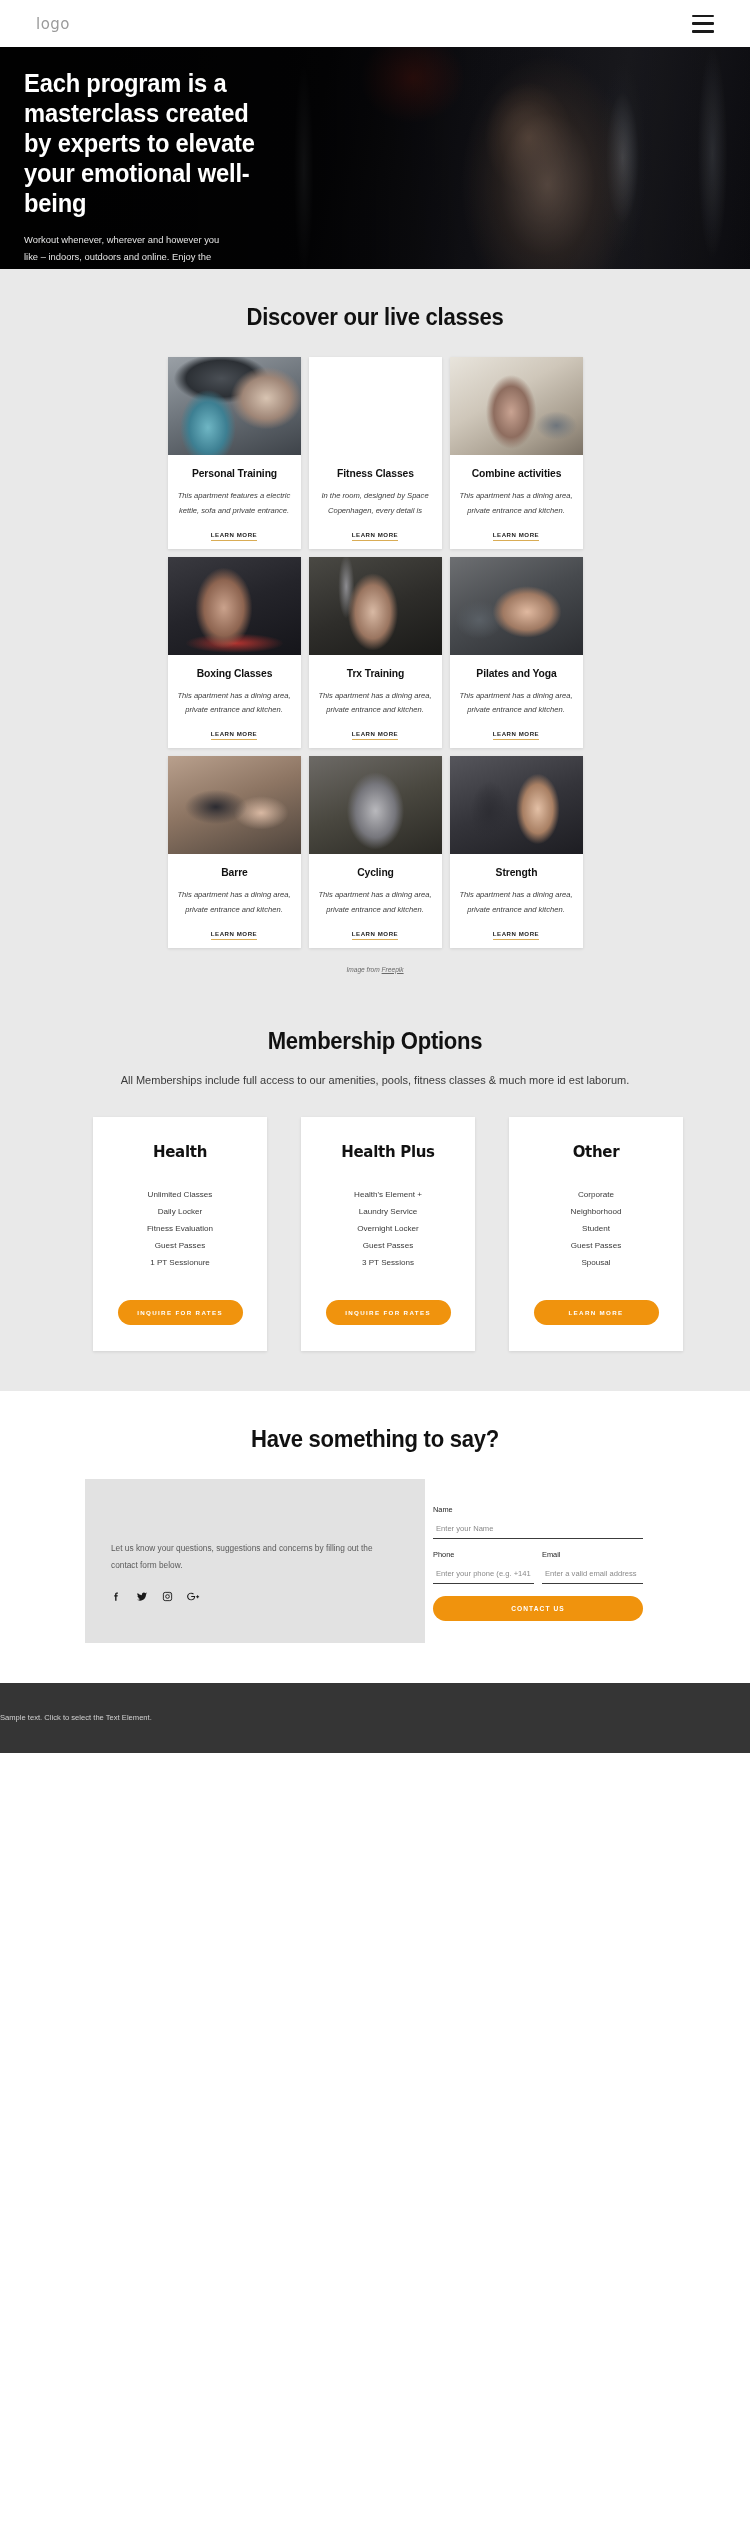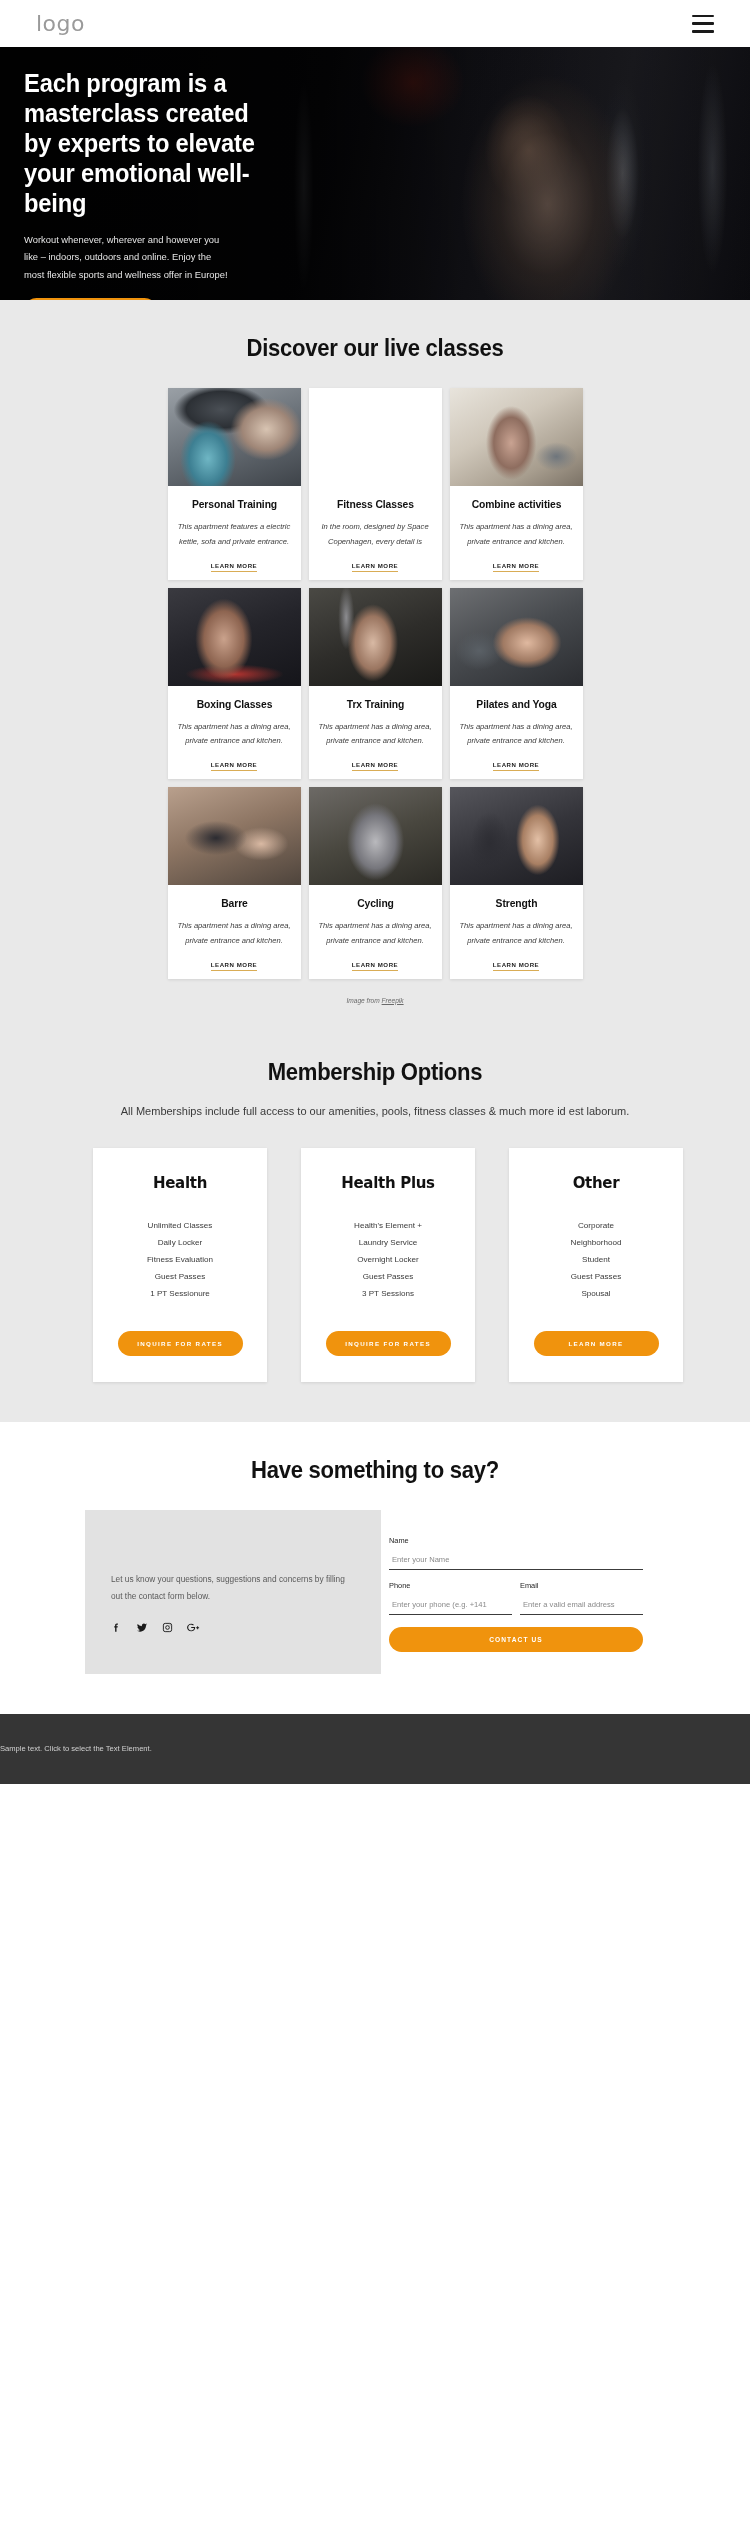--- a/index.html
+++ b/index.html
@@ -16,37 +16,37 @@
   
   .header {
     height: 47px;
     background: #ffffff;
     display: flex;
     align-items: center;
     justify-content: space-between;
     padding: 0 36px;
   }
   .logo {
-    font-size: 22px;
+    font-size: 15px;
     color: #9a9a9a;
     font-family: "DejaVu Sans", sans-serif;
     letter-spacing: 0.5px;
     font-weight: 400;
   }
   .burger {
     width: 22px; height: 18px;
     display: flex; flex-direction: column; justify-content: space-between;
     cursor: pointer;
   }
   .burger span { display: block; height: 2.5px; background: #1a1a1a; border-radius: 1px; }
 
   
   .hero {
     position: relative;
-    height: 253px;
+    height: 222px;
     overflow: hidden;
     background: #000000;
   }
   .hero-photo {
     position: absolute; inset: 0;
     background:
       radial-gradient(ellipse 120px 180px at 73% 62%, rgba(104,86,76,0.95) 0%, rgba(60,48,42,0.6) 40%, rgba(0,0,0,0) 72%),
       radial-gradient(ellipse 55px 70px at 70.5% 41%, rgba(160,126,104,0.92) 0%, rgba(90,68,56,0.4) 55%, rgba(0,0,0,0) 80%),
       radial-gradient(ellipse 30px 120px at 83% 50%, rgba(120,124,130,0.55) 0%, rgba(40,42,46,0.2) 55%, rgba(0,0,0,0) 80%),
       radial-gradient(ellipse 20px 140px at 95% 48%, rgba(90,94,100,0.38) 0%, rgba(0,0,0,0) 75%),
@@ -254,21 +254,21 @@
   
   .contact { background: #ffffff; padding: 34px 8px 40px; }
   .contact-panel {
     width: 580px;
     margin: 26px auto 0;
     background: #e2e2e2;
     display: flex;
     min-height: 148px;
   }
   .contact-left {
-    width: 296px;
+    width: 340px;
     padding: 40px 26px 20px 26px;
     display: flex;
     flex-direction: column;
     justify-content: center;
     border-radius: 31px;
   }
   .contact-left p {
     font-size: 8.3px;
     line-height: 2.1;
     color: #5a5a5a;

